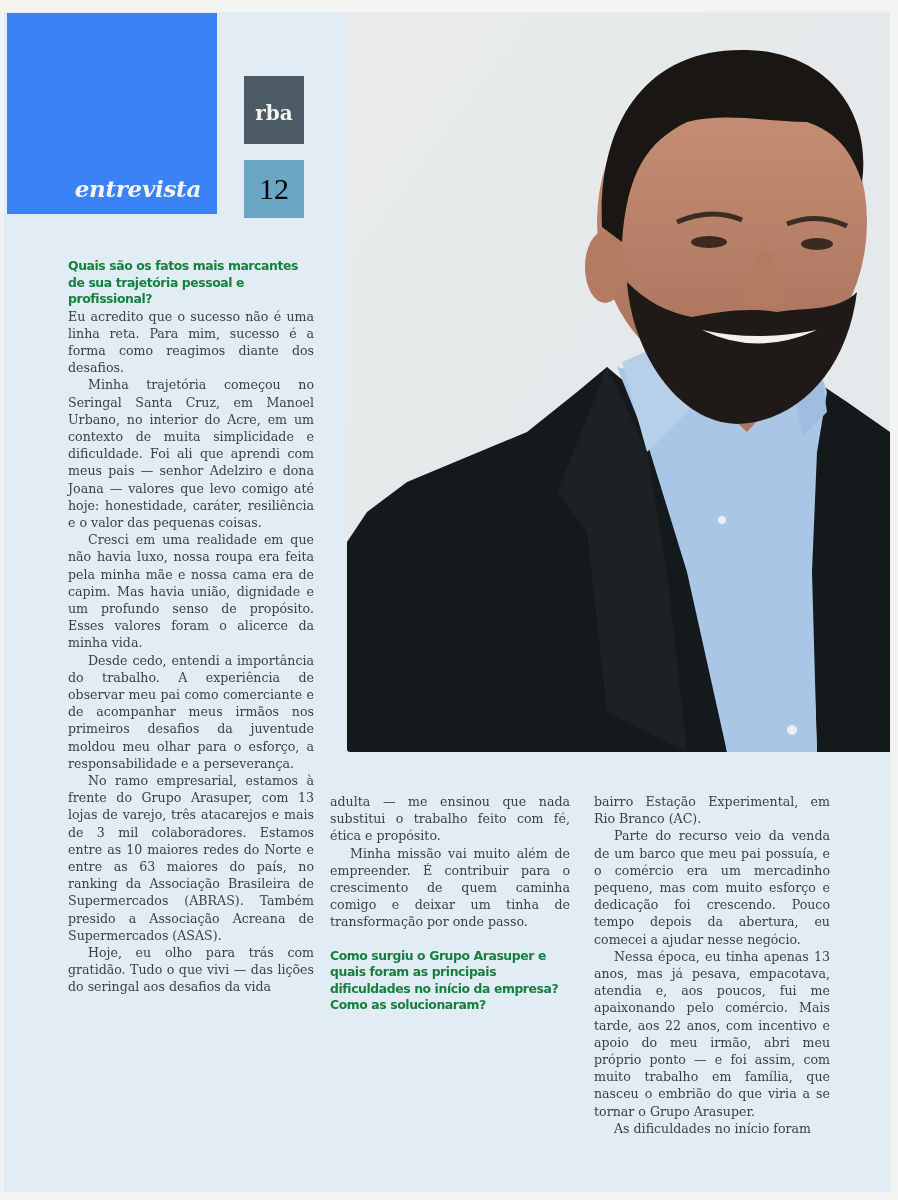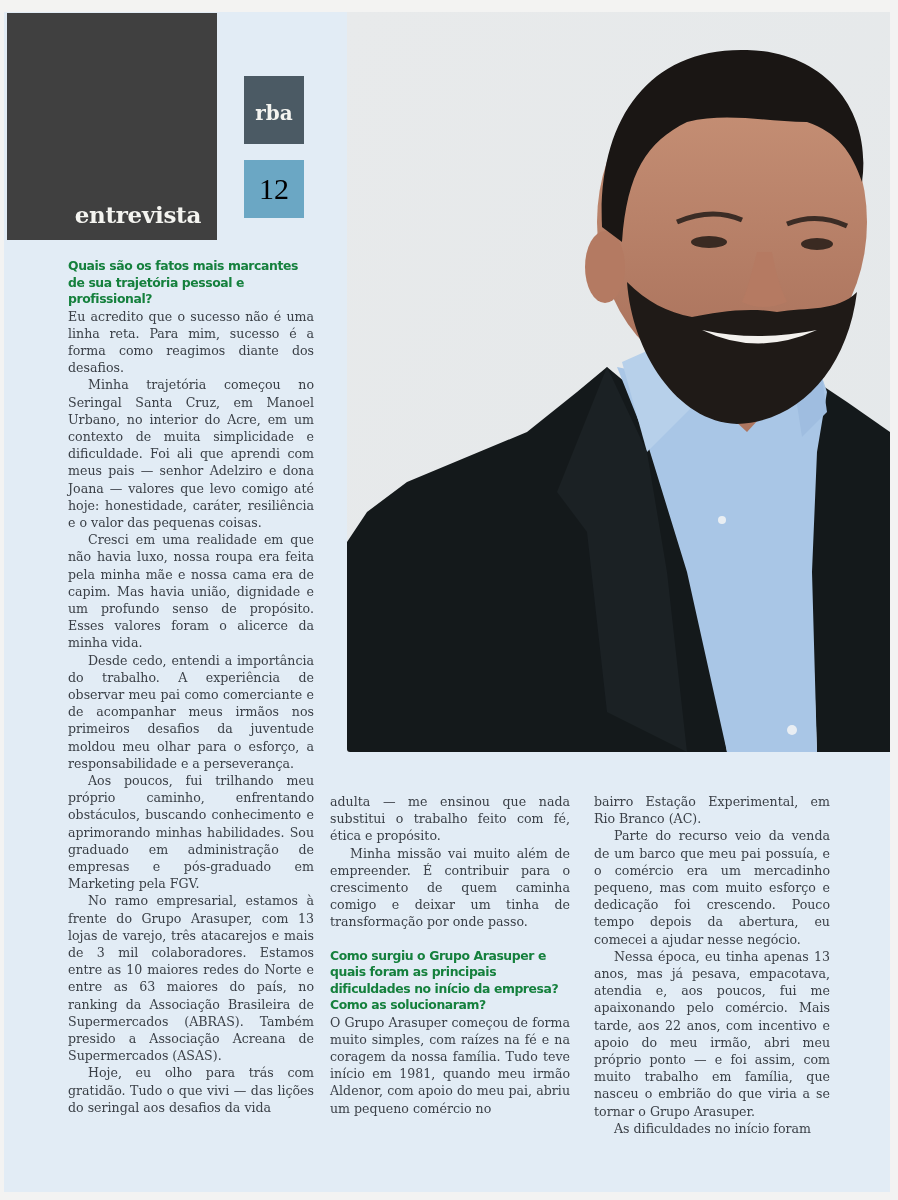--- a/index.html
+++ b/index.html
@@ -10,22 +10,23 @@
       overflow: hidden;
       font-family: "DejaVu Serif", serif;
     }
     .page {
       position: absolute; left: 4px; top: 12px;
       width: 886px; height: 1180px;
       background: #e2ecf5;
     }
     .teal-block {
       position: absolute; left: 7px; top: 13px;
-      width: 210px; height: 227px;
-      background: #404040;
+      width: 210px; height: 201px;
+      background: #3b82f6;
+      font-style: italic;
     }
     .section-label {
       position: absolute; right: 16px; bottom: 12px;
       color: #f4f4f0;
       font-family: "DejaVu Serif", serif;
       font-weight: bold;
       font-size: 23px;
       letter-spacing: -0.3px;
     }
     .rba-box {
@@ -139,31 +140,29 @@
     <path d="M410 240 Q400 280 395 290 Q415 300 440 290 Q430 270 425 240 Z" fill="#b57a62"></path>
   </svg>
 </div>
 
 <div class="col col1">
   <p class="q">Quais são os fatos mais marcantes de sua trajetória pessoal e profissional?</p>
   <p>Eu acredito que o sucesso não é uma linha reta. Para mim, sucesso é a forma como reagimos diante dos desafios.</p>
   <p class="ind">Minha trajetória começou no Seringal Santa Cruz, em Manoel Urbano, no interior do Acre, em um contexto de muita simplicidade e dificuldade. Foi ali que aprendi com meus pais — senhor Adelziro e dona Joana — valores que levo comigo até hoje: honestidade, caráter, resiliência e o valor das pequenas coisas.</p>
   <p class="ind">Cresci em uma realidade em que não havia luxo, nossa roupa era feita pela minha mãe e nossa cama era de capim. Mas havia união, dignidade e um profundo senso de propósito. Esses valores foram o alicerce da minha vida.</p>
   <p class="ind">Desde cedo, entendi a importância do trabalho. A experiência de observar meu pai como comerciante e de acompanhar meus irmãos nos primeiros desafios da juventude moldou meu olhar para o esforço, a responsabilidade e a perseverança.</p>
-  <p class="ind">Aos poucos, fui trilhando meu próprio caminho, enfrentando obstáculos, buscando conhecimento e aprimorando minhas habilidades. Sou graduado em administração de empresas e pós-graduado em Marketing pela FGV.</p>
   <p class="ind">No ramo empresarial, estamos à frente do Grupo Arasuper, com 13 lojas de varejo, três atacarejos e mais de 3 mil colaboradores. Estamos entre as 10 maiores redes do Norte e entre as 63 maiores do país, no ranking da Associação Brasileira de Supermercados (ABRAS). Também presido a Associação Acreana de Supermercados (ASAS).</p>
   <p class="ind">Hoje, eu olho para trás com gratidão. Tudo o que vivi — das lições do seringal aos desafios da vida</p>
 </div>
 
 <div class="col col2">
   <p>adulta — me ensinou que nada substitui o trabalho feito com fé, ética e propósito.</p>
   <p class="ind">Minha missão vai muito além de empreender. É contribuir para o crescimento de quem caminha comigo e deixar um tinha de transformação por onde passo.</p>
   <div class="gap"></div>
   <p class="q">Como surgiu o Grupo Arasuper e quais foram as principais dificuldades no início da empresa? Como as solucionaram?</p>
-  <p>O Grupo Arasuper começou de forma muito simples, com raízes na fé e na coragem da nossa família. Tudo teve início em 1981, quando meu irmão Aldenor, com apoio do meu pai, abriu um pequeno comércio no</p>
 </div>
 
 <div class="col col3">
   <p>bairro Estação Experimental, em Rio Branco (AC).</p>
   <p class="ind">Parte do recurso veio da venda de um barco que meu pai possuía, e o comércio era um mercadinho pequeno, mas com muito esforço e dedicação foi crescendo. Pouco tempo depois da abertura, eu comecei a ajudar nesse negócio.</p>
   <p class="ind">Nessa época, eu tinha apenas 13 anos, mas já pesava, empacotava, atendia e, aos poucos, fui me apaixonando pelo comércio. Mais tarde, aos 22 anos, com incentivo e apoio do meu irmão, abri meu próprio ponto — e foi assim, com muito trabalho em família, que nasceu o embrião do que viria a se tornar o Grupo Arasuper.</p>
   <p class="ind">As dificuldades no início foram</p>
 </div>
 
 </body></html>

